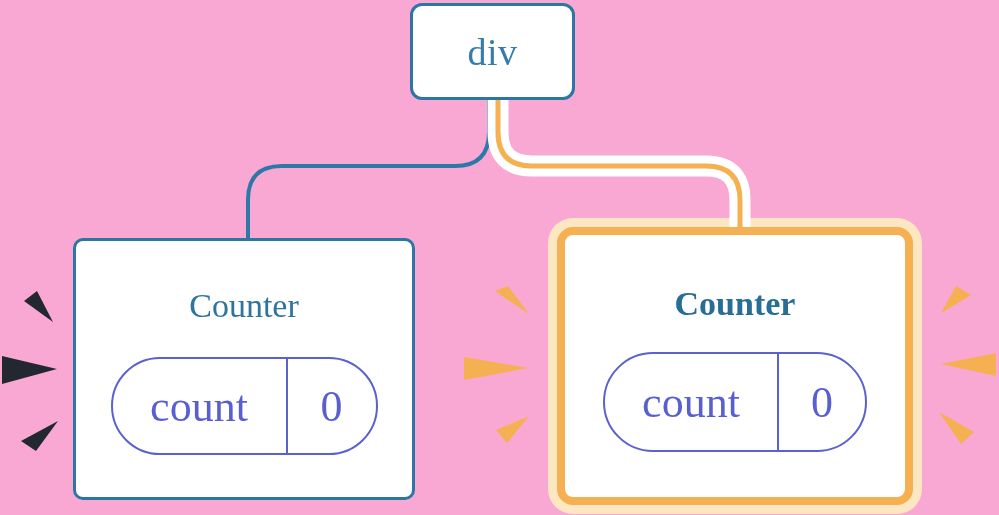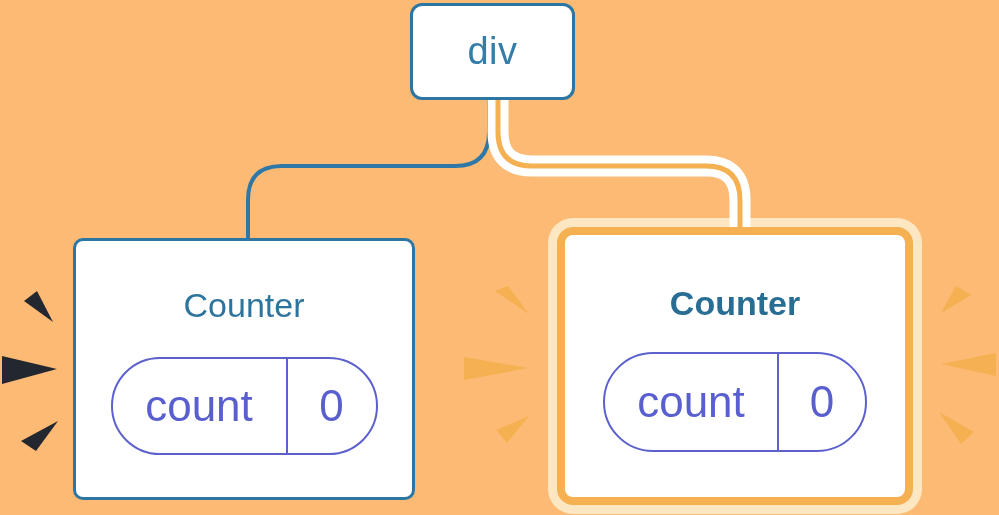--- a/index.html
+++ b/index.html
@@ -1,20 +1,20 @@
 <!DOCTYPE html>
 <html><head>
 <meta charset="utf-8">
 <style>
   html,body{margin:0;padding:0;background:#ffffff;}
   .canvas{
     position:relative;
     width:999px;height:515px;
-    background:#fdba74;
-    font-family:Liberation Sans, sans-serif;
+    background:#f9a8d4;
+    font-family:Liberation Serif, serif;
     overflow:hidden;
   }
   
   .node-div{
     position:absolute;left:410px;top:3px;width:165px;height:97px;
     box-sizing:border-box;
     background:#ffffff;
     border:3px solid #2C76A4;
     border-radius:12px;
     display:flex;align-items:center;justify-content:center;

